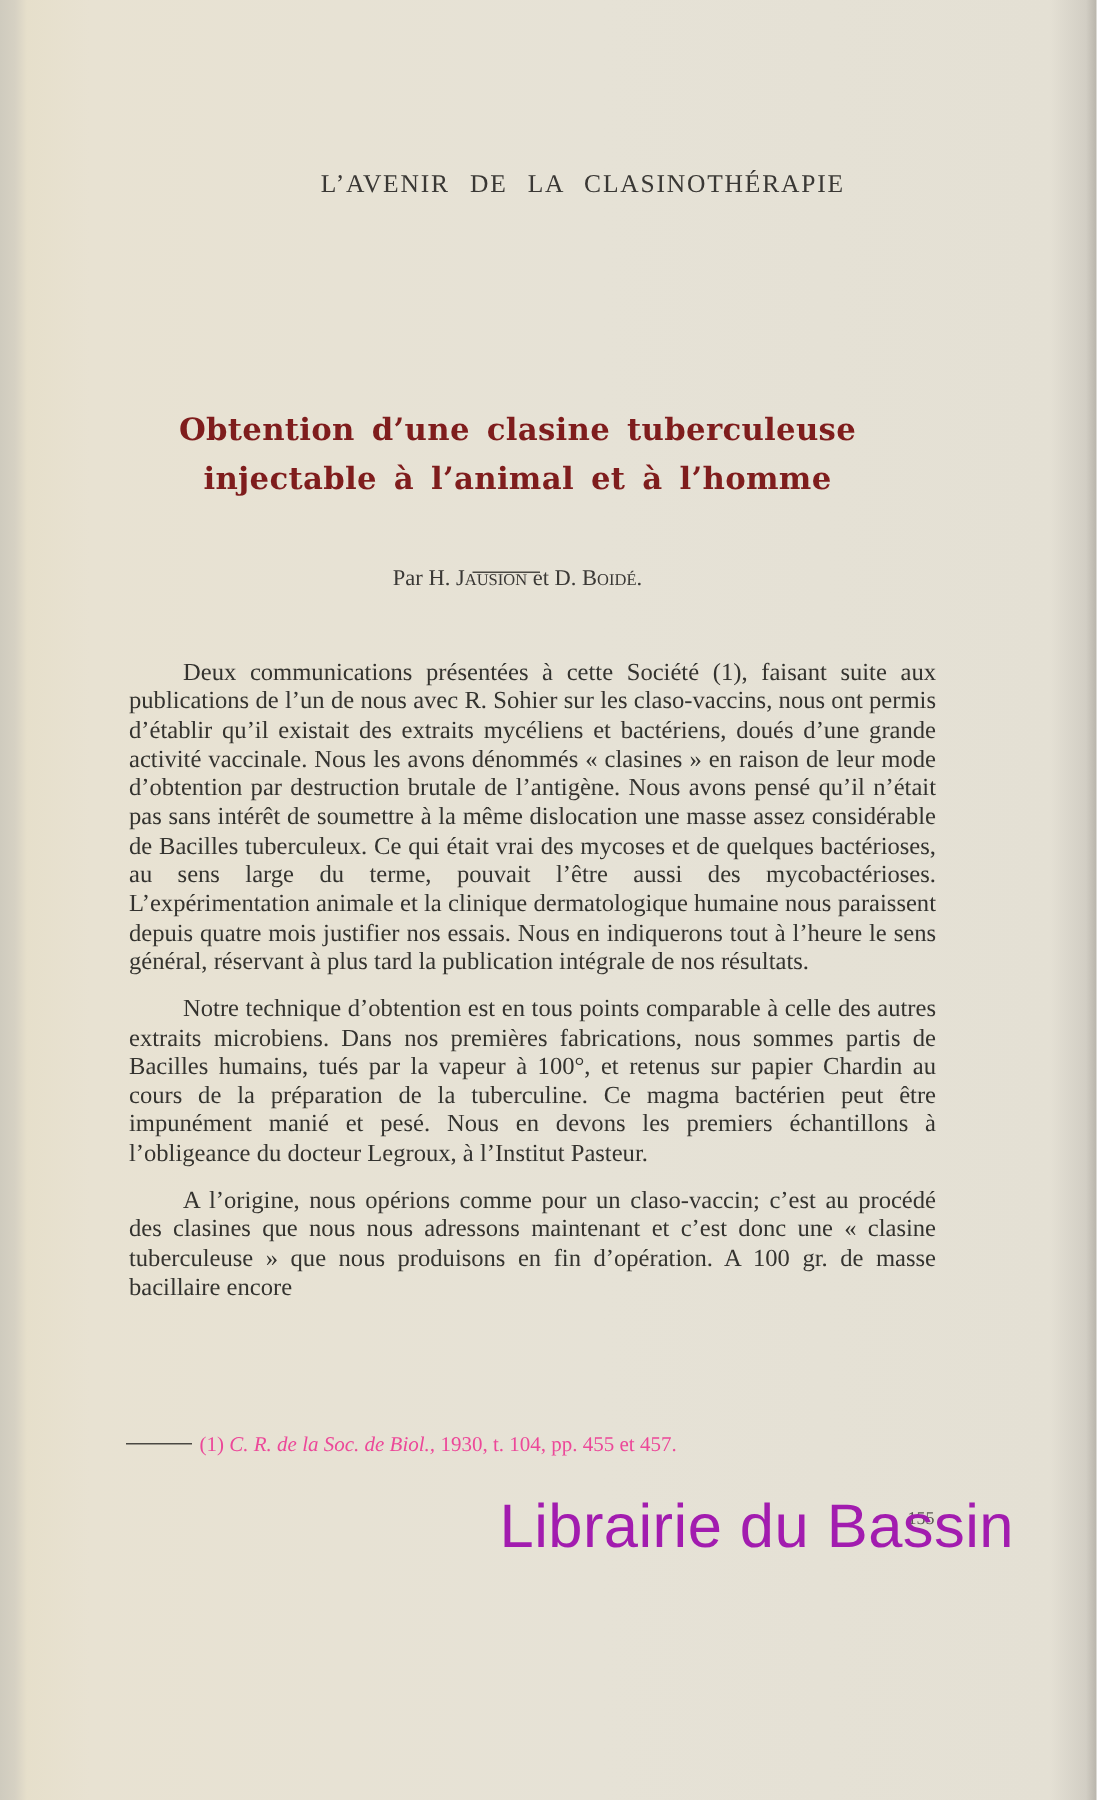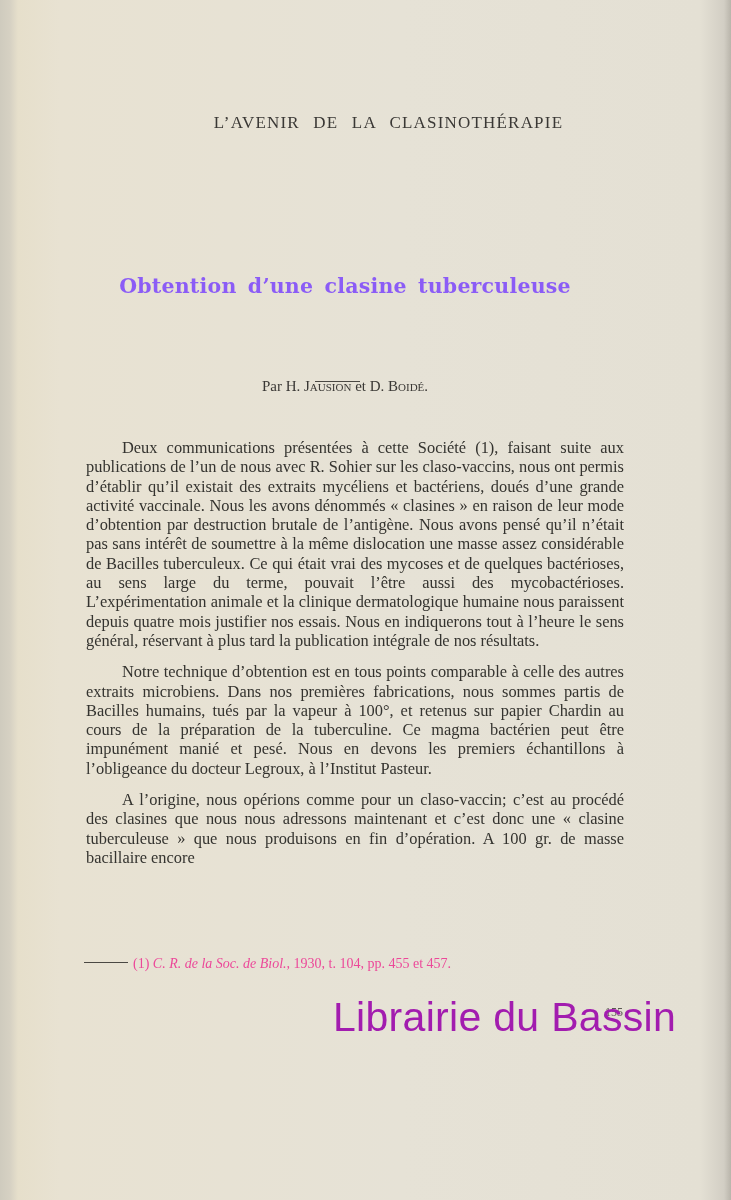--- a/index.html
+++ b/index.html
@@ -34,21 +34,21 @@
     .title {
       position: absolute;
       top: 270px;
       left: 100px;
       width: 490px;
       text-align: center;
       font-family: "DejaVu Serif", serif;
       font-weight: bold;
       font-size: 20.5px;
       line-height: 33px;
-      color: #8b5cf6;
+      color: #7f1d1d;
       letter-spacing: 0.2px;
       word-spacing: 4px;
     }
     .byline {
       position: absolute;
       top: 350px;
       left: 100px;
       width: 490px;
       text-align: center;
       font-size: 15px;
@@ -117,20 +117,21 @@
   </style>
 </head>
 <body>
 
 <div class="page">
 
   <div class="running-head">L’AVENIR DE LA CLASINOTHÉRAPIE</div>
 
   <div class="title">
     <div>Obtention d’une clasine tuberculeuse</div>
+    <div>injectable à l’animal et à l’homme</div>
   </div>
 
   <div class="byline">
     <span>Par H.</span>
     <span class="sc">Jausion</span>
     <span>et D.</span>
     <span class="sc">Boidé</span><span>.</span>
   </div>
 
   <div class="rule"></div>

